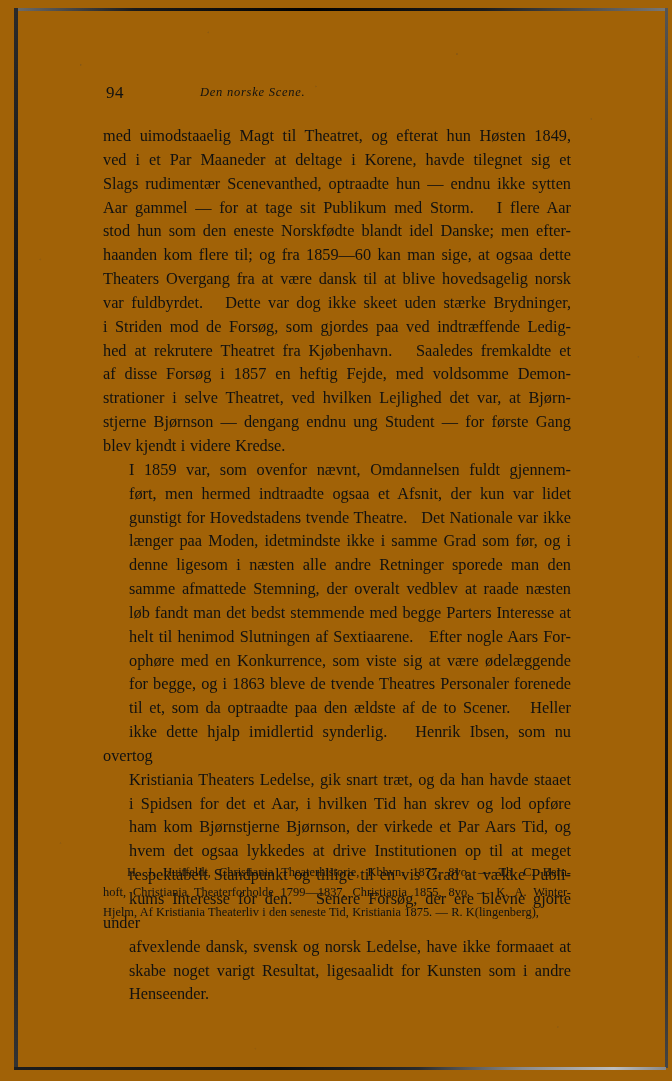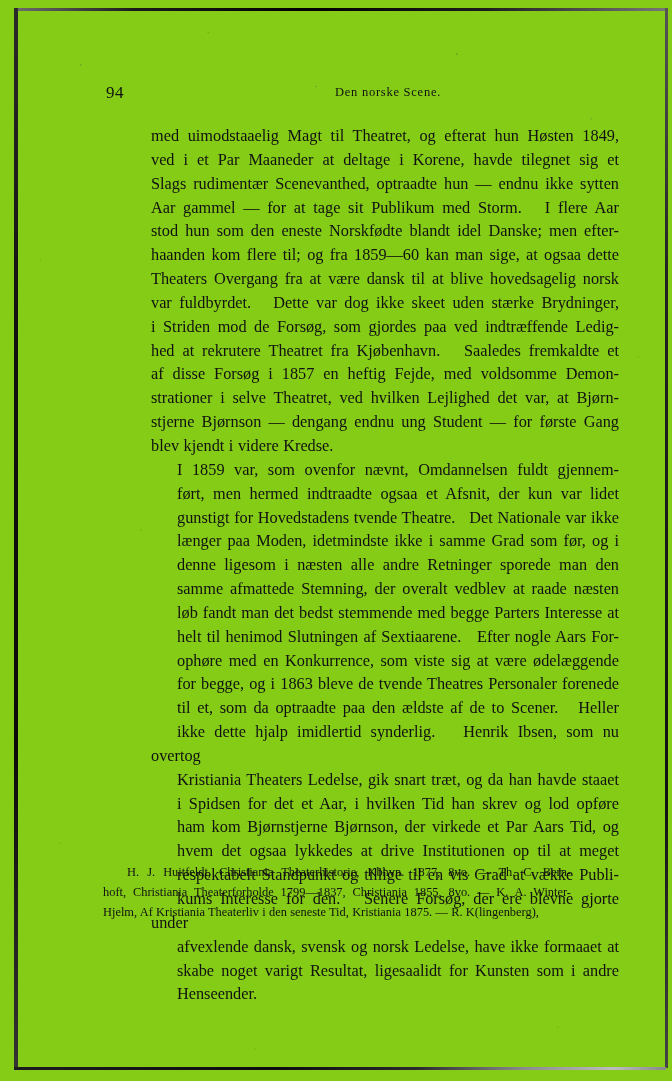--- a/index.html
+++ b/index.html
@@ -11,21 +11,21 @@
   body {
     font-family: "Liberation Serif", "DejaVu Serif", serif;
     color: #111111;
   }
 
   
   .scan-page {
     position: relative;
     width: 672px;
     height: 1081px;
-    background: #84cc16;
+    background: #a16207;
     overflow: hidden;
     box-sizing: border-box;
   }
 
   
   .scan-edge {
     position: absolute;
     background: #141414;
     pointer-events: none;
   }
@@ -73,33 +73,33 @@
     left: 0;
     top: 0;
     font-size: 17px;
     letter-spacing: .4px;
   }
   .head-title {
     position: absolute;
     left: 16px;
     right: 0;
     top: 2px;
-    text-align: center;
+    text-align: left;
     font-size: 12.5px;
     letter-spacing: .75px;
     padding-left: 78px;
+    font-style: italic;
   }
 
   
   .textblock {
     position: absolute;
     top: 124px;
     left: 103px;
     width: 468px;
-    margin-left: 48px;
   }
   .para {
     margin: 0;
     font-size: 16.3px;
     line-height: 23.85px;
     text-align: justify;
     text-align-last: left;
     word-spacing: .5px;
     hyphens: none;
   }

